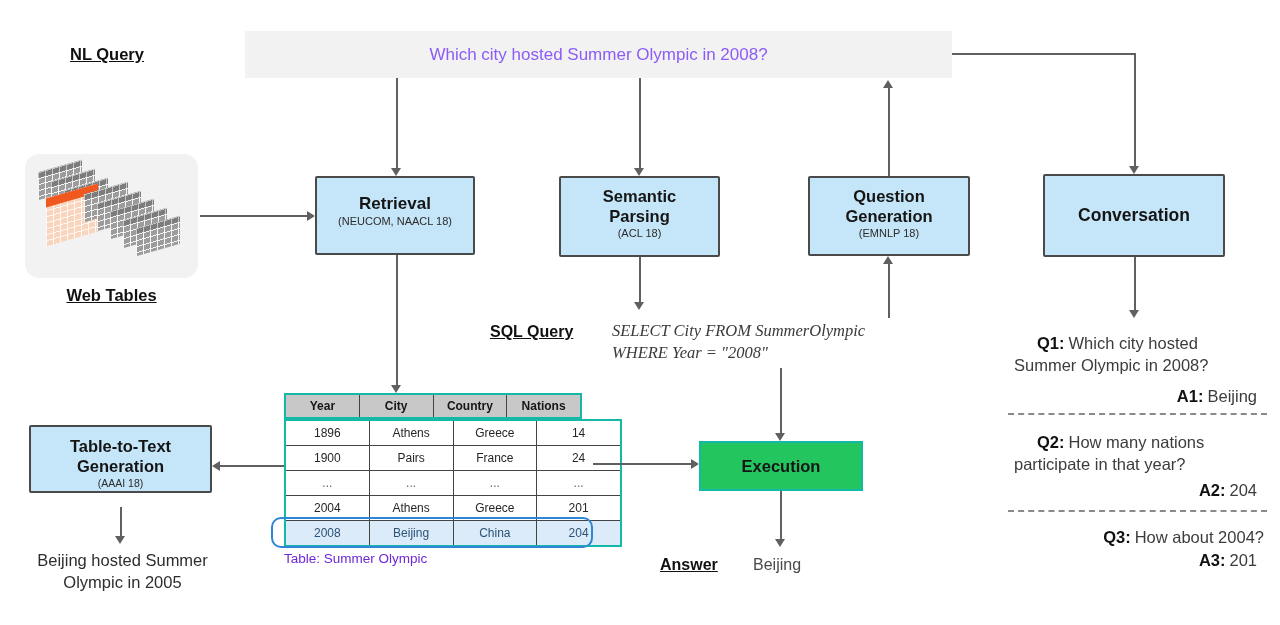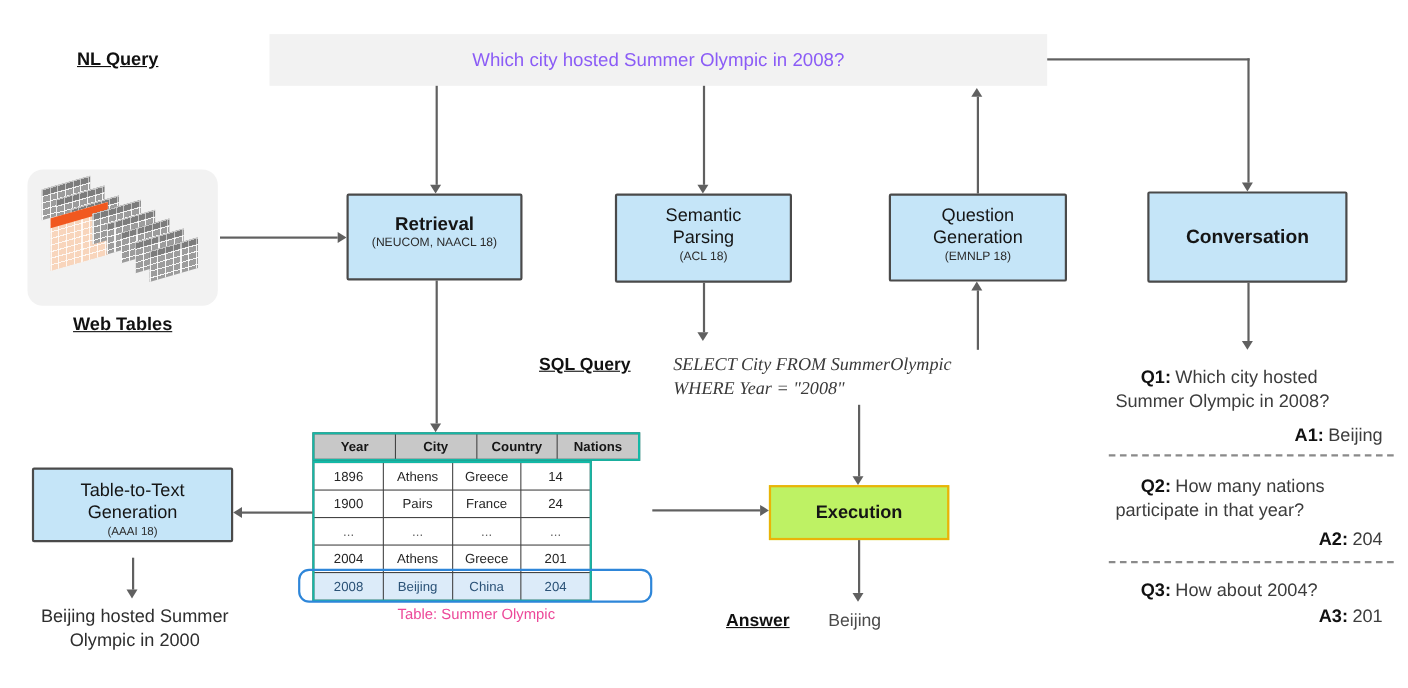--- a/index.html
+++ b/index.html
@@ -13,24 +13,24 @@
   .banner { left:245px; top:31px; width:707px; height:47px; background:#f2f2f2;
             display:flex; align-items:center; justify-content:center;
             font-size:17px; color:#8b5cf6; }
 
   
   .ulabel { font-weight:bold; color:#111; text-decoration:underline; }
 
   
   .bluebox { background:#c5e5f8; border:2px solid #4a4a4a; border-radius:2px;
              text-align:center; color:#151515; }
-  .bluebox .t1 { font-weight:normal; font-size:16.5px; line-height:20px; }
+  .bluebox .t1 { font-weight:bold; font-size:16.5px; line-height:20px; }
   .bluebox .t-big { font-weight:bold; font-size:17px; line-height:20px; }
   .bluebox .sub { font-size:11px; color:#2c2c2c; margin-top:1px; }
-  .whitebox { background:#bef264; border:2px solid #eab308; display:flex;
+  .whitebox { background:#22c55e; border:2px solid #14b8a6; display:flex;
               align-items:center; justify-content:center;
               font-weight:bold; font-size:16.5px; color:#151515; }
 
   
   .vline { position:absolute; width:2px; background:#606060; }
   .hline { position:absolute; height:2px; background:#606060; }
   .ah { position:absolute; width:0; height:0; }
   .ah-d { border-left:5px solid transparent; border-right:5px solid transparent; border-top:8px solid #606060; }
   .ah-u { border-left:5px solid transparent; border-right:5px solid transparent; border-bottom:8px solid #606060; }
   .ah-r { border-top:5px solid transparent; border-bottom:5px solid transparent; border-left:8px solid #606060; }
@@ -51,31 +51,31 @@
   .tile.orange .hdr { height:9px; background:#f1581f; }
 
   
   .sqltext { font-family:"Liberation Serif", serif; font-style:italic; font-size:16.5px;
              line-height:22px; color:#3a3a3a; }
 
   
   .tbl-head, .tbl-body { display:grid; grid-template-columns:1fr 1fr 1fr 1fr;
              gap:1px; background:#444; border:2px solid #14b8a6; }
   .tbl-head { position:absolute; left:284px; top:393px; width:298px; }
-  .tbl-body { position:absolute; left:284px; top:419px; width:254px; }
+  .tbl-body { position:absolute; left:284px; top:419px; width:338px; }
   .th { background:#c8c8c8; height:22px; line-height:22px; text-align:center;
         font-weight:bold; font-size:12px; color:#161616; }
   .td { background:#ffffff; height:24px; line-height:24px; text-align:center;
         font-size:12px; color:#262626; }
   .td.dots { color:#666; }
   .td.hl { background:#dcebf9; color:#2b5277; }
   .rowhl { left:271px; top:517px; width:322px; height:31px;
            border:2px solid #2e86d9; border-radius:10px; }
-  .caption { left:284px; top:551px; width:298px; text-align:center;
-             font-size:13.5px; color:#ec4899; }
+  .caption { left:284px; top:551px; width:298px; 
+             font-size:13.5px; color:#6d28d9; }
 
   
   .qa { font-size:16.5px; line-height:22px; color:#3c3c3c; }
   .qa b { color:#111; margin-right:4px;margin-left:23px; }
   .qa-a { text-align:right; }
   .dashes { position:absolute; border-top:2px dashed #8a8a8a; }
 
   .gentext { text-align:center; font-size:16.5px; line-height:22px; color:#2e2e2e; }
 </style>
 </head>
@@ -182,21 +182,21 @@
     <div class="td hl">2008</div>
     <div class="td hl">Beijing</div>
     <div class="td hl">China</div>
     <div class="td hl">204</div>
   </div>
   <div class="abs rowhl"></div>
   <div class="abs caption">Table: Summer Olympic</div>
 
   <div class="abs gentext" style="left:10px; top:549px; width:225px;">
     <div>Beijing hosted Summer</div>
-    <div>Olympic in 2000</div>
+    <div>Olympic in 2005</div>
   </div>
 
   <div class="abs ulabel" style="left:660px; top:556px; font-size:16px;">Answer</div>
   <div class="abs" style="left:753px; top:556px; font-size:16px; color:#4a4a4a;">Beijing</div>
 
   <div class="abs qa" style="left:1014px; top:332px; width:250px;">
     <div><b>Q1:</b><span>Which city hosted</span></div>
     <div>Summer Olympic in 2008?</div>
   </div>
   <div class="abs qa qa-a" style="left:1014px; top:385px; width:243px;">
@@ -206,21 +206,21 @@
 
   <div class="abs qa" style="left:1014px; top:431px; width:250px;">
     <div><b>Q2:</b><span>How many nations</span></div>
     <div>participate in that year?</div>
   </div>
   <div class="abs qa qa-a" style="left:1014px; top:479px; width:243px;">
     <b>A2:</b><span>204</span>
   </div>
   <div class="dashes" style="left:1008px; top:510px; width:259px;"></div>
 
-  <div class="abs qa" style="left:1014px; top:526px; width:250px;">
+  <div class="abs qa" style="left:1014px; top:526px; width:250px;text-align:right;">
     <div><b>Q3:</b><span>How about 2004?</span></div>
   </div>
   <div class="abs qa qa-a" style="left:1014px; top:549px; width:243px;">
     <b>A3:</b><span>201</span>
   </div>
 
   <div class="vline" style="left:396px; top:78px; height:90px;"></div>
   <div class="ah ah-d" style="left:391px; top:168px;"></div>
 
   <div class="vline" style="left:639px; top:78px; height:90px;"></div>

